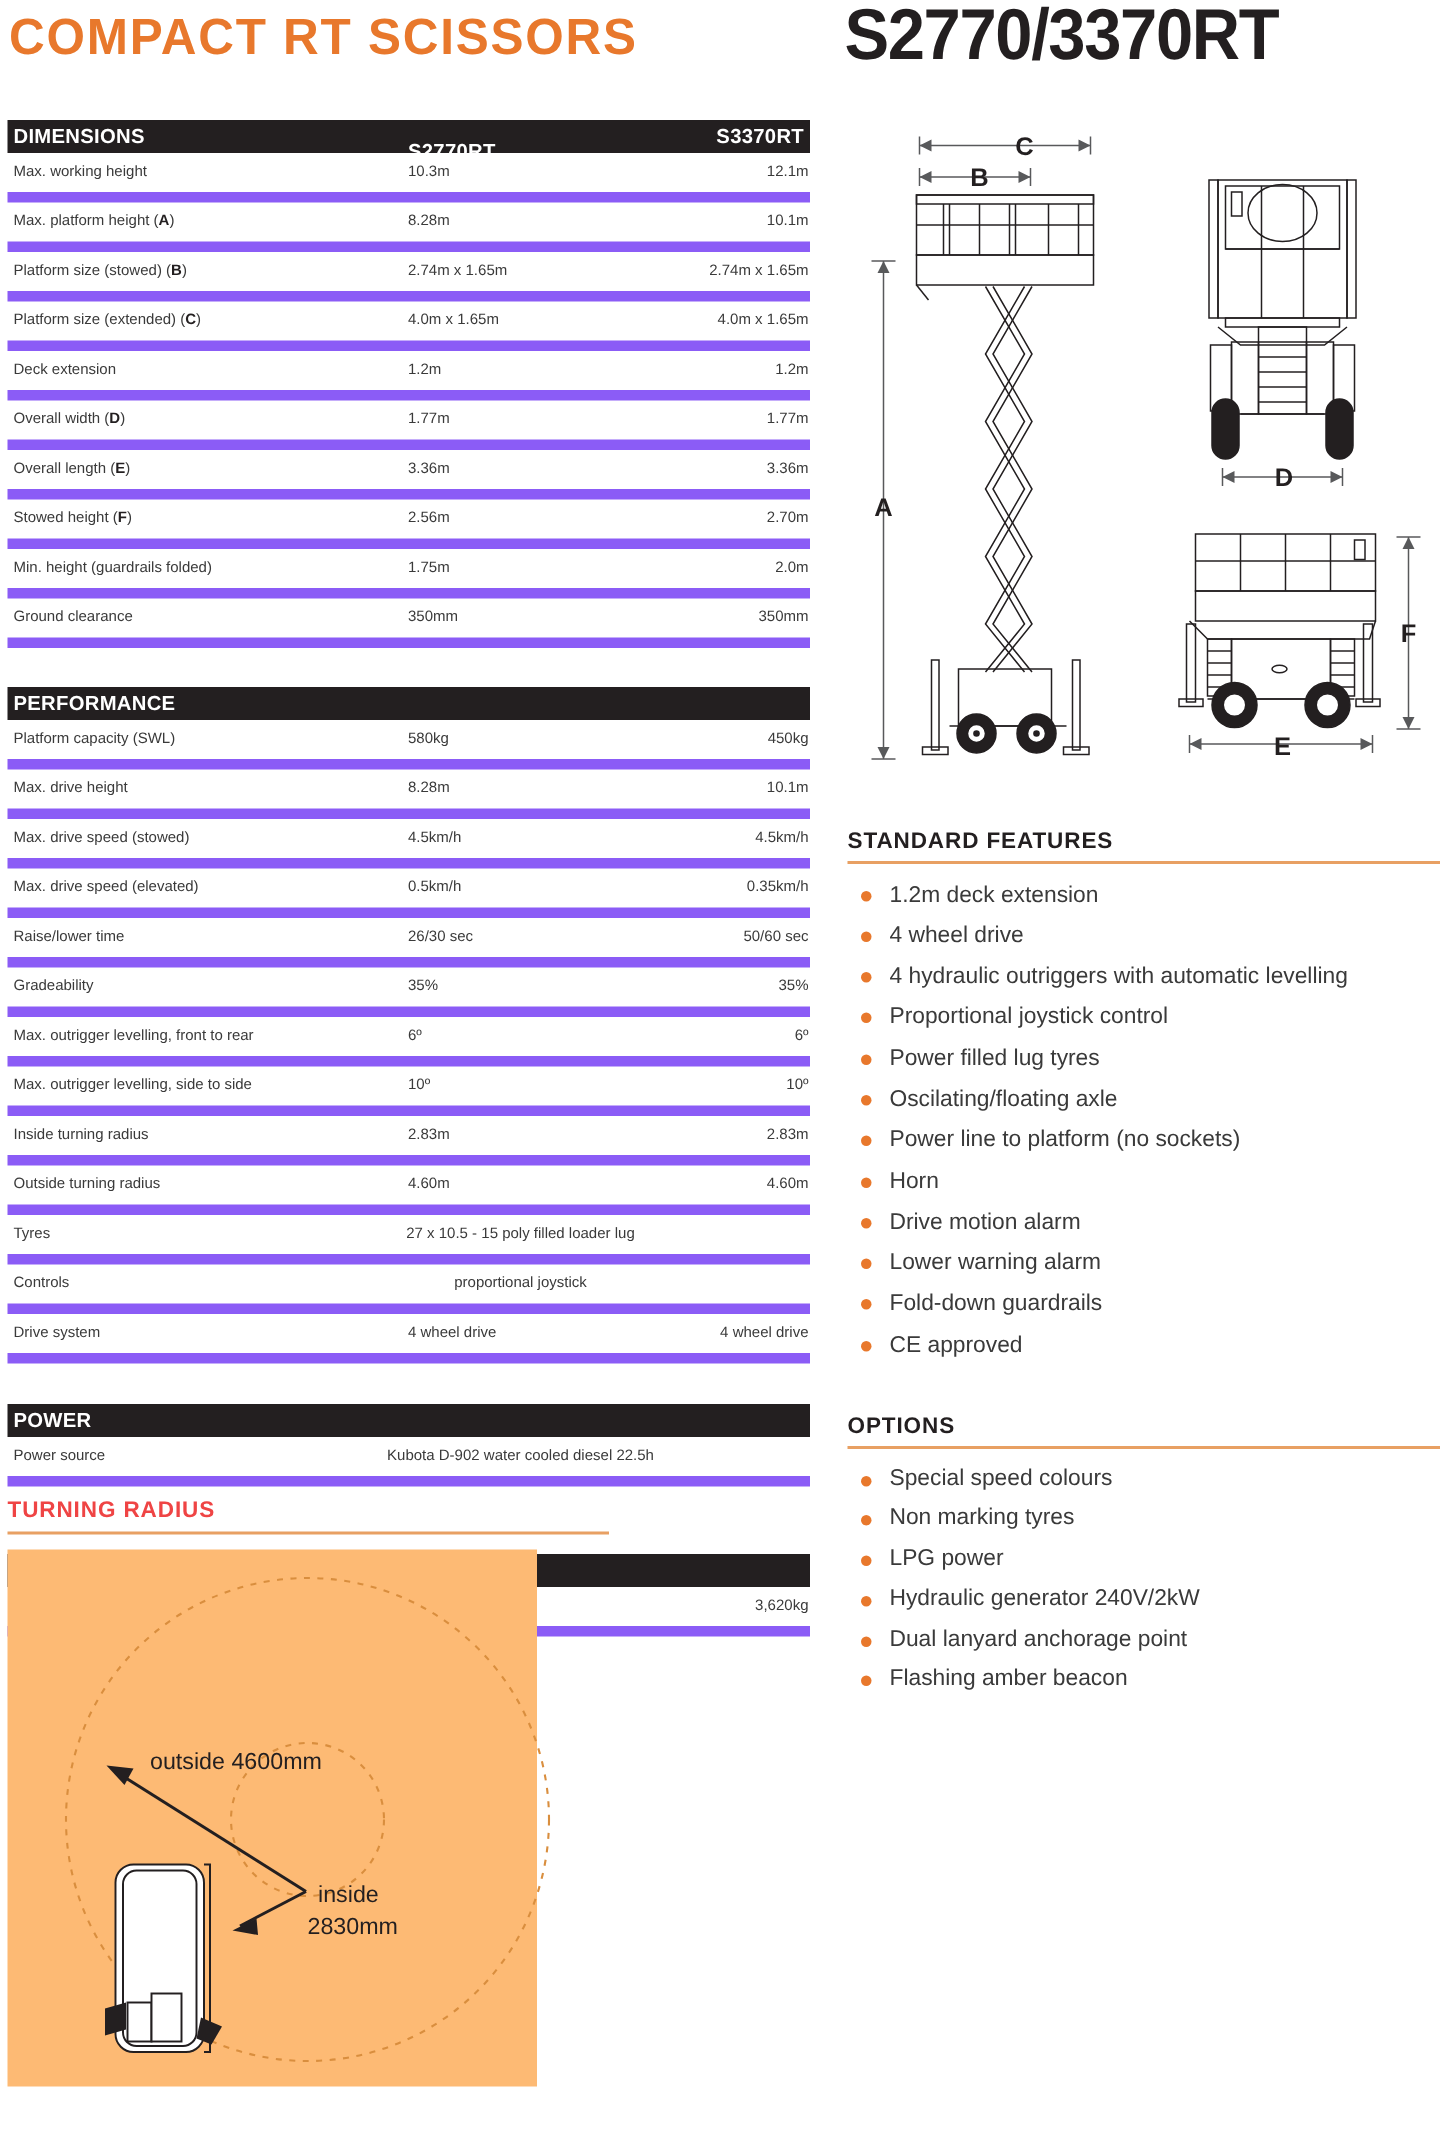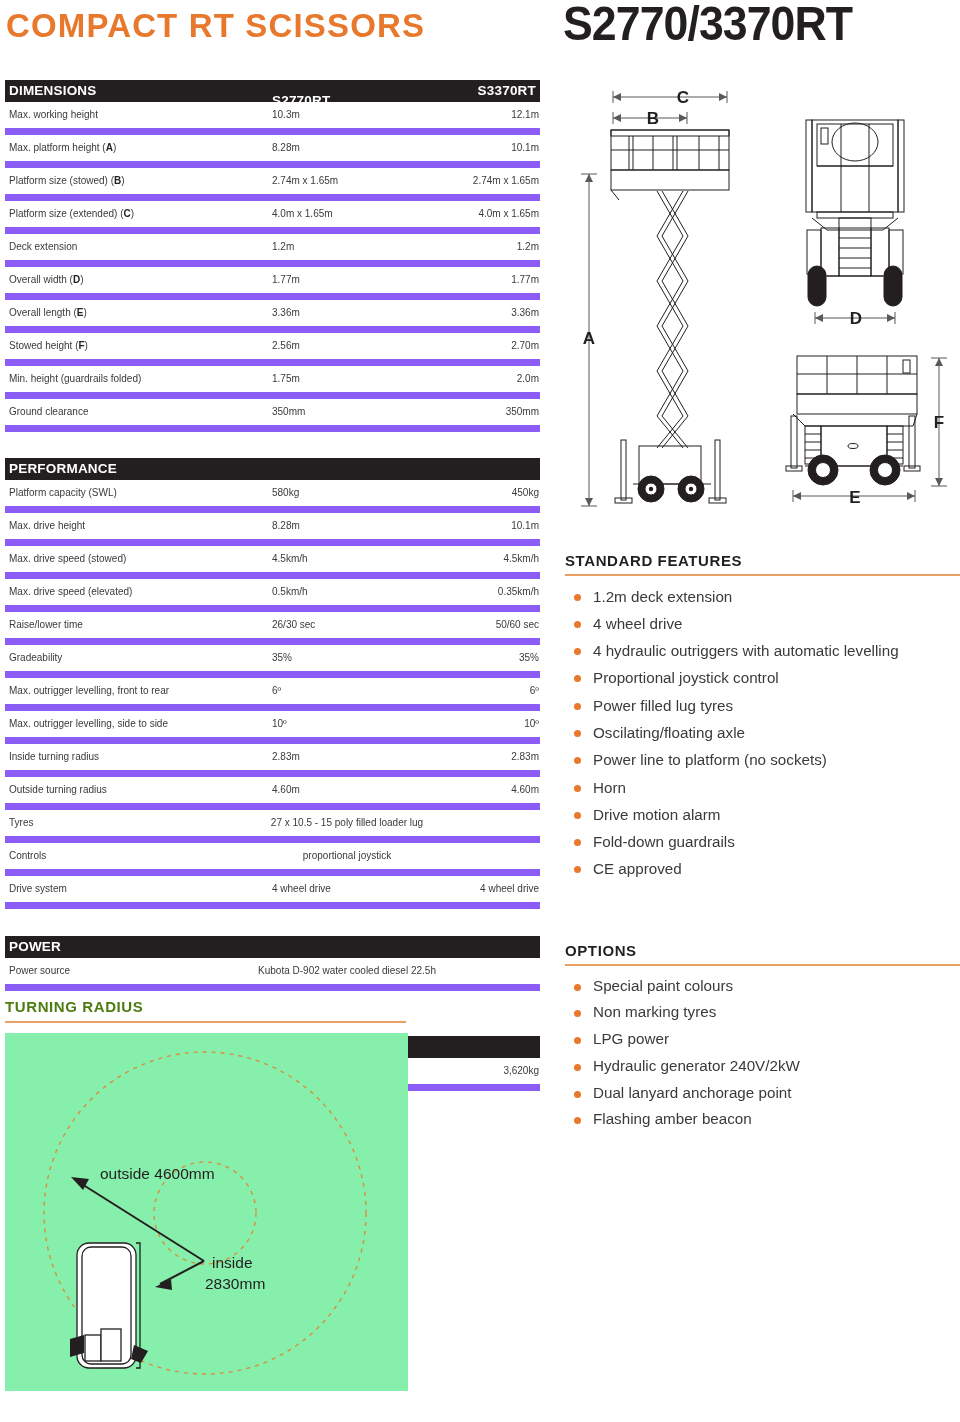--- a/index.html
+++ b/index.html
@@ -65,23 +65,23 @@
     line-height:27.3px;
   }
   .flist li .bul{
     position:absolute;left:9px;top:11px;width:7px;height:7px;
     border-radius:50%;background:#E8782C;
   }
   .opt li{line-height:26.8px;}
 
   
   .tr{position:absolute;left:5px;top:998px;width:405px;}
-  .tr h3{margin:0;font-size:15px;font-weight:bold;letter-spacing:.6px;color:#4d7c0f;padding-bottom:6px;}
+  .tr h3{margin:0;font-size:15px;font-weight:bold;letter-spacing:.6px;color:#ef4444;padding-bottom:6px;}
   .tr .rule{height:1.6px;background:#E8A063;width:401px;margin-bottom:10px;}
-  .tr-box{position:relative;width:403px;height:358px;background:#86efac;}
+  .tr-box{position:relative;width:353px;height:358px;background:#fdba74;}
 </style>
 </head>
 <body>
 
 <div class="page">
 
   <div class="hdr">
     <div class="hdr-title">COMPACT RT SCISSORS</div>
     <div class="hdr-model">S2770/3370RT</div>
   </div>
@@ -389,30 +389,31 @@
     <ul>
         <li><span class="bul"></span><span>1.2m deck extension</span></li>
         <li><span class="bul"></span><span>4 wheel drive</span></li>
         <li><span class="bul"></span><span>4 hydraulic outriggers with automatic levelling</span></li>
         <li><span class="bul"></span><span>Proportional joystick control</span></li>
         <li><span class="bul"></span><span>Power filled lug tyres</span></li>
         <li><span class="bul"></span><span>Oscilating/floating axle</span></li>
         <li><span class="bul"></span><span>Power line to platform (no sockets)</span></li>
         <li><span class="bul"></span><span>Horn</span></li>
         <li><span class="bul"></span><span>Drive motion alarm</span></li>
+        <li><span class="bul"></span><span>Lower warning alarm</span></li>
         <li><span class="bul"></span><span>Fold-down guardrails</span></li>
         <li><span class="bul"></span><span>CE approved</span></li>
       </ul>
   </div>
 
   <div class="flist opt" id="options" style="top:942px;">
     <h3>OPTIONS</h3>
     <div class="rule"></div>
     <ul>
-        <li><span class="bul"></span><span>Special paint colours</span></li>
+        <li><span class="bul"></span><span>Special speed colours</span></li>
         <li><span class="bul"></span><span>Non marking tyres</span></li>
         <li><span class="bul"></span><span>LPG power</span></li>
         <li><span class="bul"></span><span>Hydraulic generator 240V/2kW</span></li>
         <li><span class="bul"></span><span>Dual lanyard anchorage point</span></li>
         <li><span class="bul"></span><span>Flashing amber beacon</span></li>
       </ul>
   </div>
 
   <div class="tr">
     <h3>TURNING RADIUS</h3>

